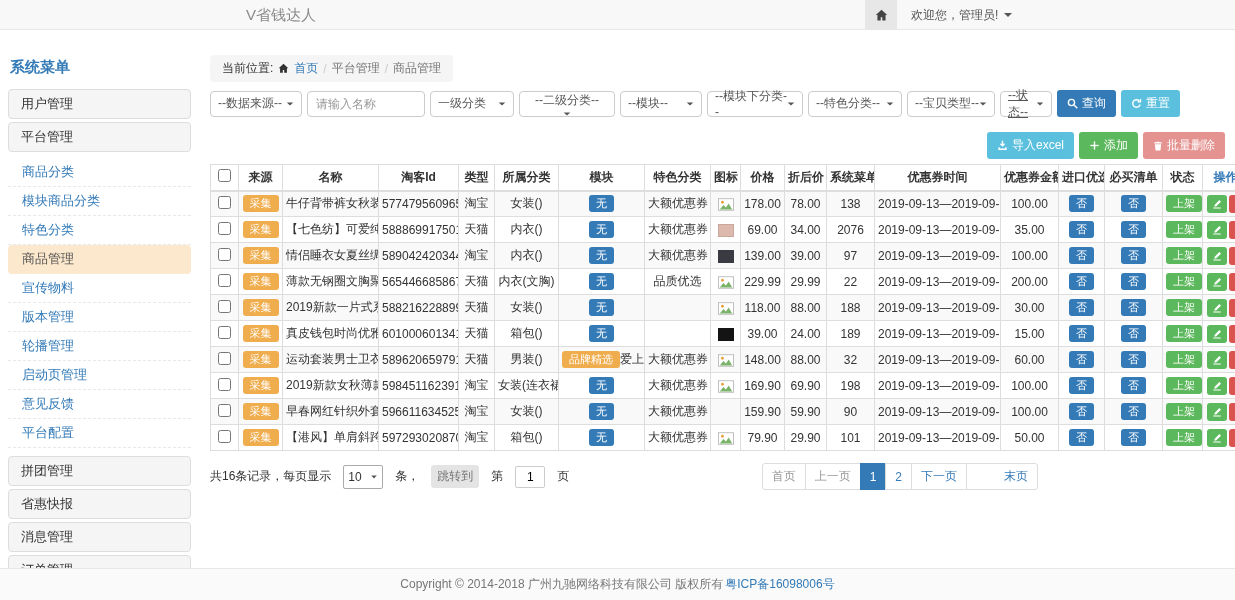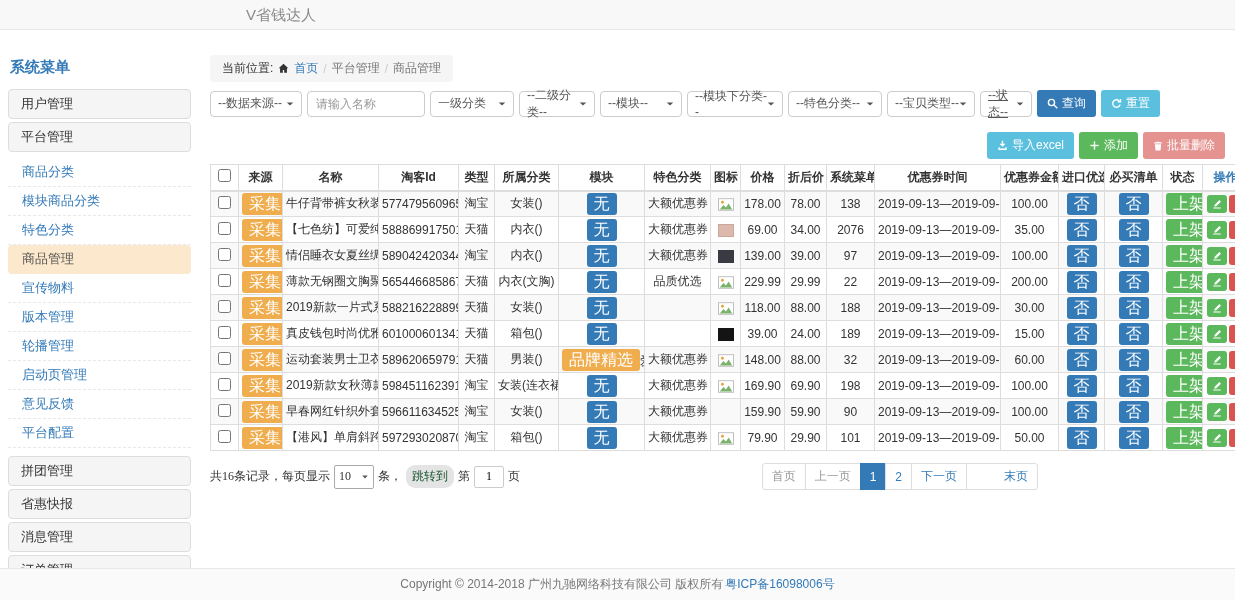--- a/index.html
+++ b/index.html
@@ -52,39 +52,39 @@
   .btn-danger-light { background:#e49390; }
   
   .toolbar { display:flex; justify-content:flex-end; gap:5px; margin-top:15px; }
   
   table { width:100%; border-collapse:collapse; table-layout:fixed; margin-top:5px; }
   th,td { border:1px solid #ddd; height:26px; padding:0 3px; text-align:center;
     white-space:nowrap; overflow:hidden; }
   th { font-weight:bold; color:#333; border-bottom-width:2px; }
   tbody tr:nth-child(odd) { background:#f9f9f9; }
   th.op-head { color:#337ab7; }
-  .badge { display:inline-block; color:#fff; font-size:16px; line-height:1;
+  .badge { display:inline-block; color:#fff; font-size:11px; line-height:1;
     padding:3px 7px; border-radius:3px; }
   .b-blue { background:#337ab7; } .b-orange { background:#f0ad4e; } .b-green { background:#5cb85c; }
   .badge-btn { border:none; cursor:pointer; font-family:inherit; }
   .mini-btn { display:inline-flex; align-items:center; justify-content:center;
     width:20px; height:18px; border:none; border-radius:3px; color:#fff; cursor:pointer; margin:0 1px; }
   .mb-green { background:#5cb85c; } .mb-red { background:#d9534f; }
   .thumb { display:inline-block; width:16px; height:13px; vertical-align:middle; }
   .thumb.pink { background:#ddb8ac; border:1px solid #c9a79b; }
   .thumb.dark { background:#3a3a42; }
   .thumb.black { background:#141414; }
   input[type=checkbox] { width:13px; height:13px; cursor:pointer; }
   
   .pager { display:flex; align-items:center; margin-top:12px; color:#333; }
-  .pager-left { display:flex; align-items:center; gap:4px;font-family:Liberation Serif, serif; }
+  .pager-left { display:flex; align-items:center; gap:12px; }
   .size-sel { width:40px; height:24px; border:1px solid #aaa; border-radius:2px; background:#fff;
     display:inline-flex; align-items:center; justify-content:space-between; padding:0 4px; cursor:pointer; }
   .size-sel .caret { transform:scale(.7); }
-  .jump-chip { background:#e4e4e4; border-radius:9px; padding:3px 6px; color:#14532d; cursor:pointer; }
+  .jump-chip { background:#e4e4e4; border-radius:3px; padding:3px 6px; color:#737373; cursor:pointer; }
   .jump-input { width:30px; height:22px; border:1px solid #ccc; border-radius:2px;
     text-align:center; font-family:inherit; font-size:12px; }
   .pager-right { margin-left:auto; margin-right:187px; display:flex; }
   .page-btn { border:1px solid #ddd; background:#fff; color:#337ab7; padding:4px 9px;
     margin-left:-1px; cursor:pointer; font-family:inherit; font-size:12px; }
   .page-btn:first-child { border-radius:3px 0 0 3px; margin-left:0; }
   .page-btn:last-child { border-radius:0 3px 3px 0;padding-left:37px; }
   .page-btn.disabled { color:#999; cursor:default; }
   .page-btn.active { background:#337ab7; border-color:#337ab7; color:#fff; }
   
@@ -92,20 +92,33 @@
     background:#fafafa; border-top:1px solid #e7e7e7; display:flex;
     align-items:center; justify-content:center; gap:2px; color:#777; }
   .footer .icp { color:#337ab7; cursor:pointer; }
   svg { display:block; }
 </style>
 </head>
 <body>
 
 <header class="topbar">
   <div class="brand">V省钱达人</div>
+  <div class="topbar-right">
+    <div class="home-btn">
+      <span>
+        <svg viewBox="0 0 16 16" width="13" height="13" fill="currentColor">
+            <path d="M8 1L1 7.5h2V14h4v-4h2v4h4V7.5h2z"></path>
+          </svg>
+      </span>
+    </div>
+    <div class="user-menu">
+      <span>欢迎您，管理员!</span>
+      <span class="caret"></span>
+    </div>
+  </div>
 </header>
 
 <aside class="sidebar">
   <div class="sidebar-title">系统菜单</div>
   <nav id="sidebar-menu">
       <div class="menu-group">用户管理</div>
       <div class="menu-group">平台管理</div>
       <div class="submenu">
         <div class="submenu-item">商品分类</div>
         <div class="submenu-item">模块商品分类</div>
@@ -145,21 +158,21 @@
 
     <div class="sel" style="width: 92px;">
         <span>--数据来源--</span>
         <span class="caret"></span>
       </div>
       <input class="flt-input" placeholder="请输入名称" style="width: 118px;">
       <div class="sel" style="width: 84px;">
         <span>一级分类</span>
         <span class="caret"></span>
       </div>
-      <div class="sel" style="width: 76px;">
+      <div class="sel" style="width: 96px; flex-direction: column;">
         <span>--二级分类--</span>
         <span class="caret"></span>
       </div>
       <div class="sel" style="width: 82px;">
         <span>--模块--</span>
         <span class="caret"></span>
       </div>
       <div class="sel" style="width: 96px;">
         <span>--模块下分类--</span>
         <span class="caret"></span>

